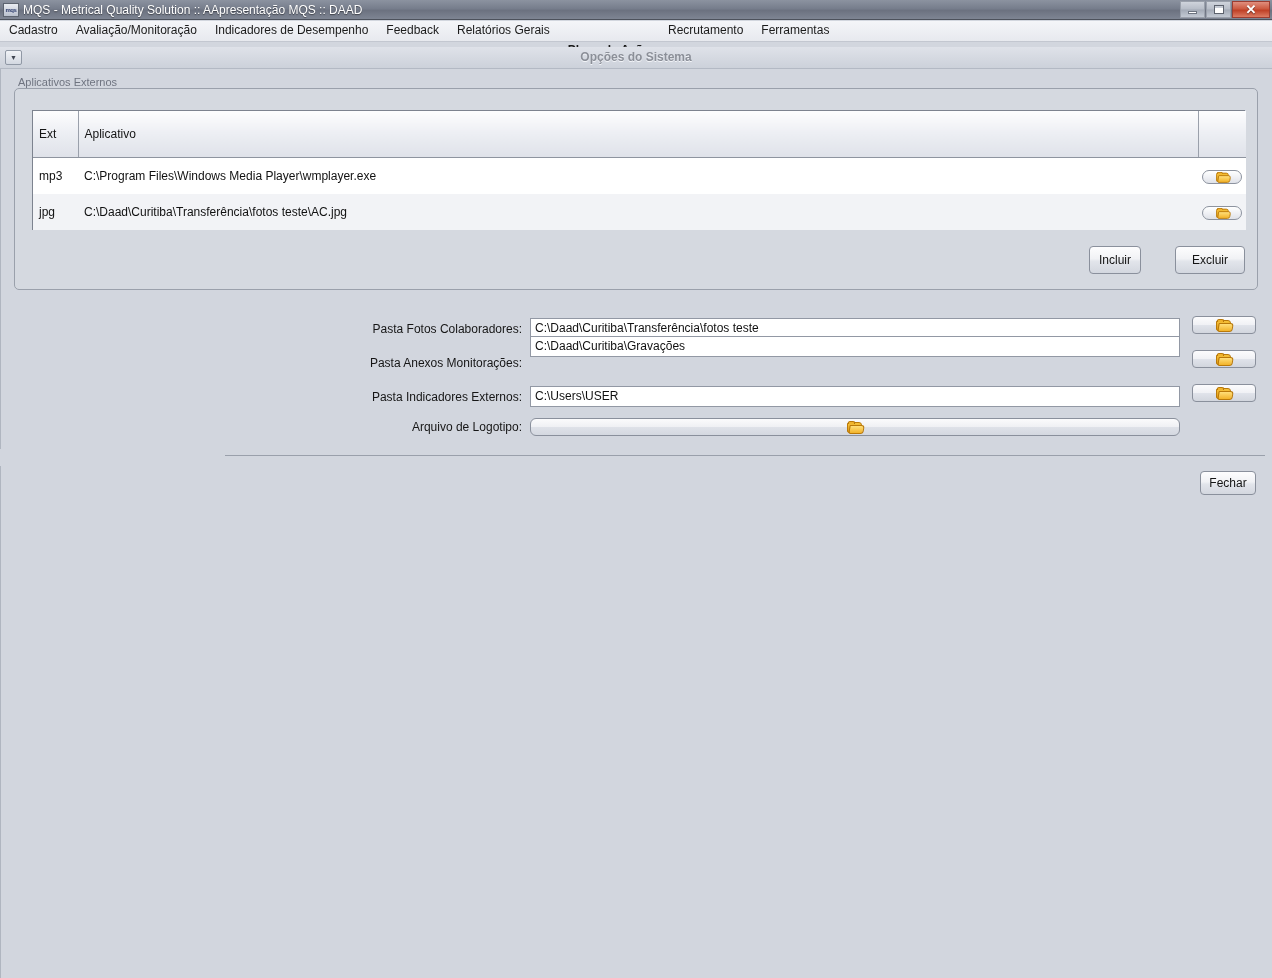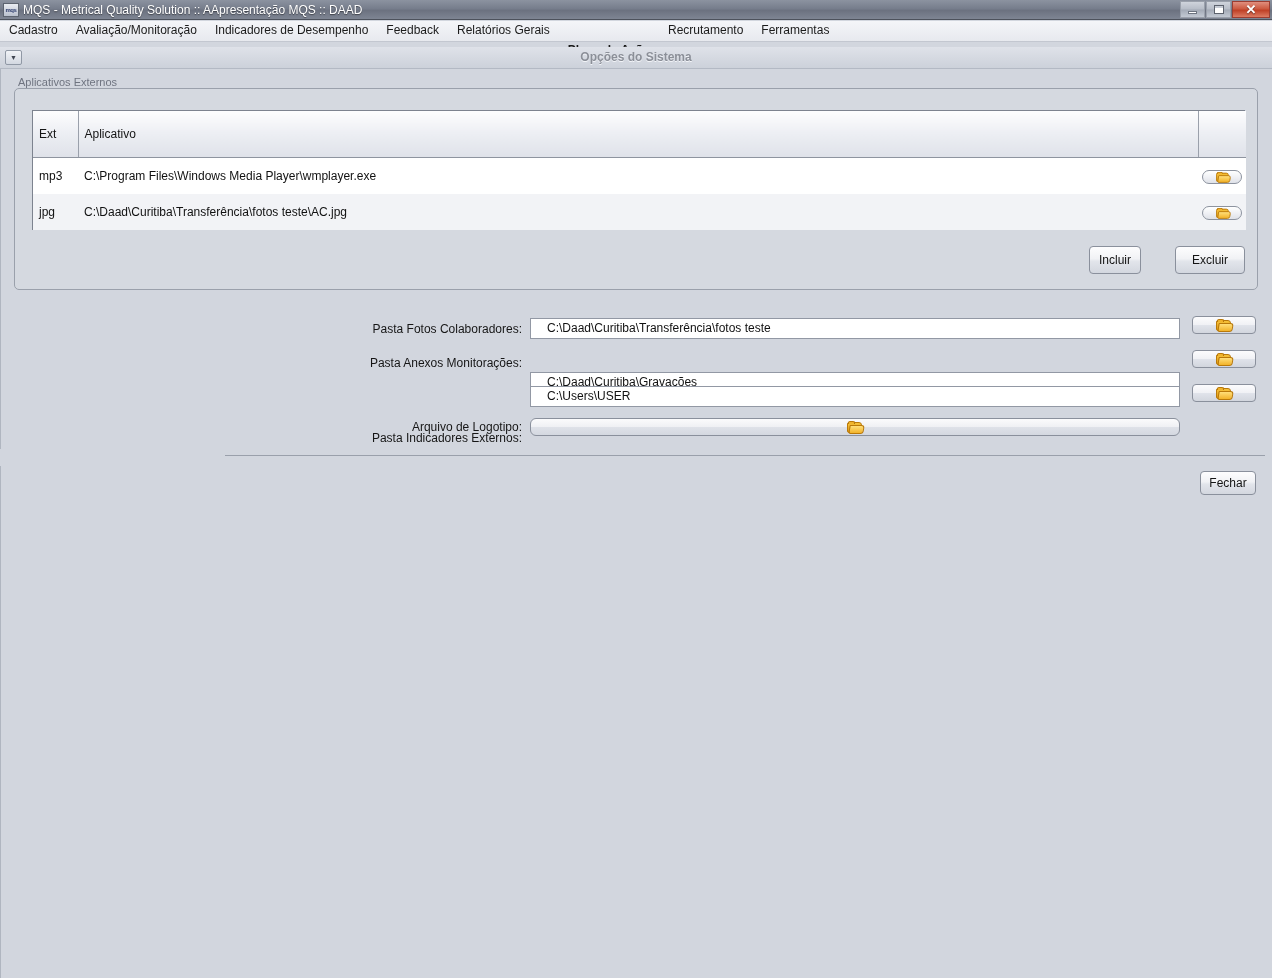--- a/index.html
+++ b/index.html
@@ -168,21 +168,21 @@
   .btn-fechar{ position:absolute; left:1200px; top:471px; width:56px; height:24px; }
 
   
   .field-label{
     position:absolute; text-align:right; font-size:12px; color:#161616;
     width:290px; left:232px;
   }
   .field-input{
     position:absolute; left:530px; height:21px; width:650px;
     background:#ffffff; border:1px solid #9298a4;
-    font-size:12px; color:#111; padding:0 16px; line-height:19px;
+    font-size:12px; color:#111; padding:0 4px; line-height:19px;
     white-space:nowrap; overflow:hidden;
   }
   .browse-btn{
     position:absolute; left:1192px; width:64px; height:18px;
     border:1px solid #8a909c; border-radius:4px;
     background:linear-gradient(to bottom,#fcfcfd 0%,#f0f1f5 48%,#e0e3ea 52%,#d2d6de 100%);
     display:flex; align-items:center; justify-content:center;
   }
   .logo-bar{
     position:absolute; left:530px; top:418px; width:650px; height:18px;
@@ -290,30 +290,30 @@
 <div class="field-input" style="top:318px;" placeholder="">C:\Daad\Curitiba\Transferência\fotos teste</div>
 <div class="browse-btn" style="top:316px;">
   <span class="folder">
     <span class="back"></span>
       <span class="tab"></span>
       <span class="front"></span>
   </span>
 </div>
 
 <div class="field-label" style="top:356px;">Pasta Anexos Monitorações:</div>
-<div class="field-input" style="top:372px;" placeholder="">C:\Daad\Curitiba\Gravações</div>
+<div class="field-input" style="top:336px;" placeholder="">C:\Daad\Curitiba\Gravações</div>
 <div class="browse-btn" style="top:350px;">
   <span class="folder">
     <span class="back"></span>
       <span class="tab"></span>
       <span class="front"></span>
   </span>
 </div>
 
-<div class="field-label" style="top:390px;margin-top:41px;">Pasta Indicadores Externos:</div>
+<div class="field-label" style="top:390px;">Pasta Indicadores Externos:</div>
 <div class="field-input" style="top:386px;" placeholder="">C:\Users\USER</div>
 <div class="browse-btn" style="top:384px;">
   <span class="folder">
     <span class="back"></span>
       <span class="tab"></span>
       <span class="front"></span>
   </span>
 </div>
 
 <div class="field-label" style="top:420px;">Arquivo de Logotipo:</div>

